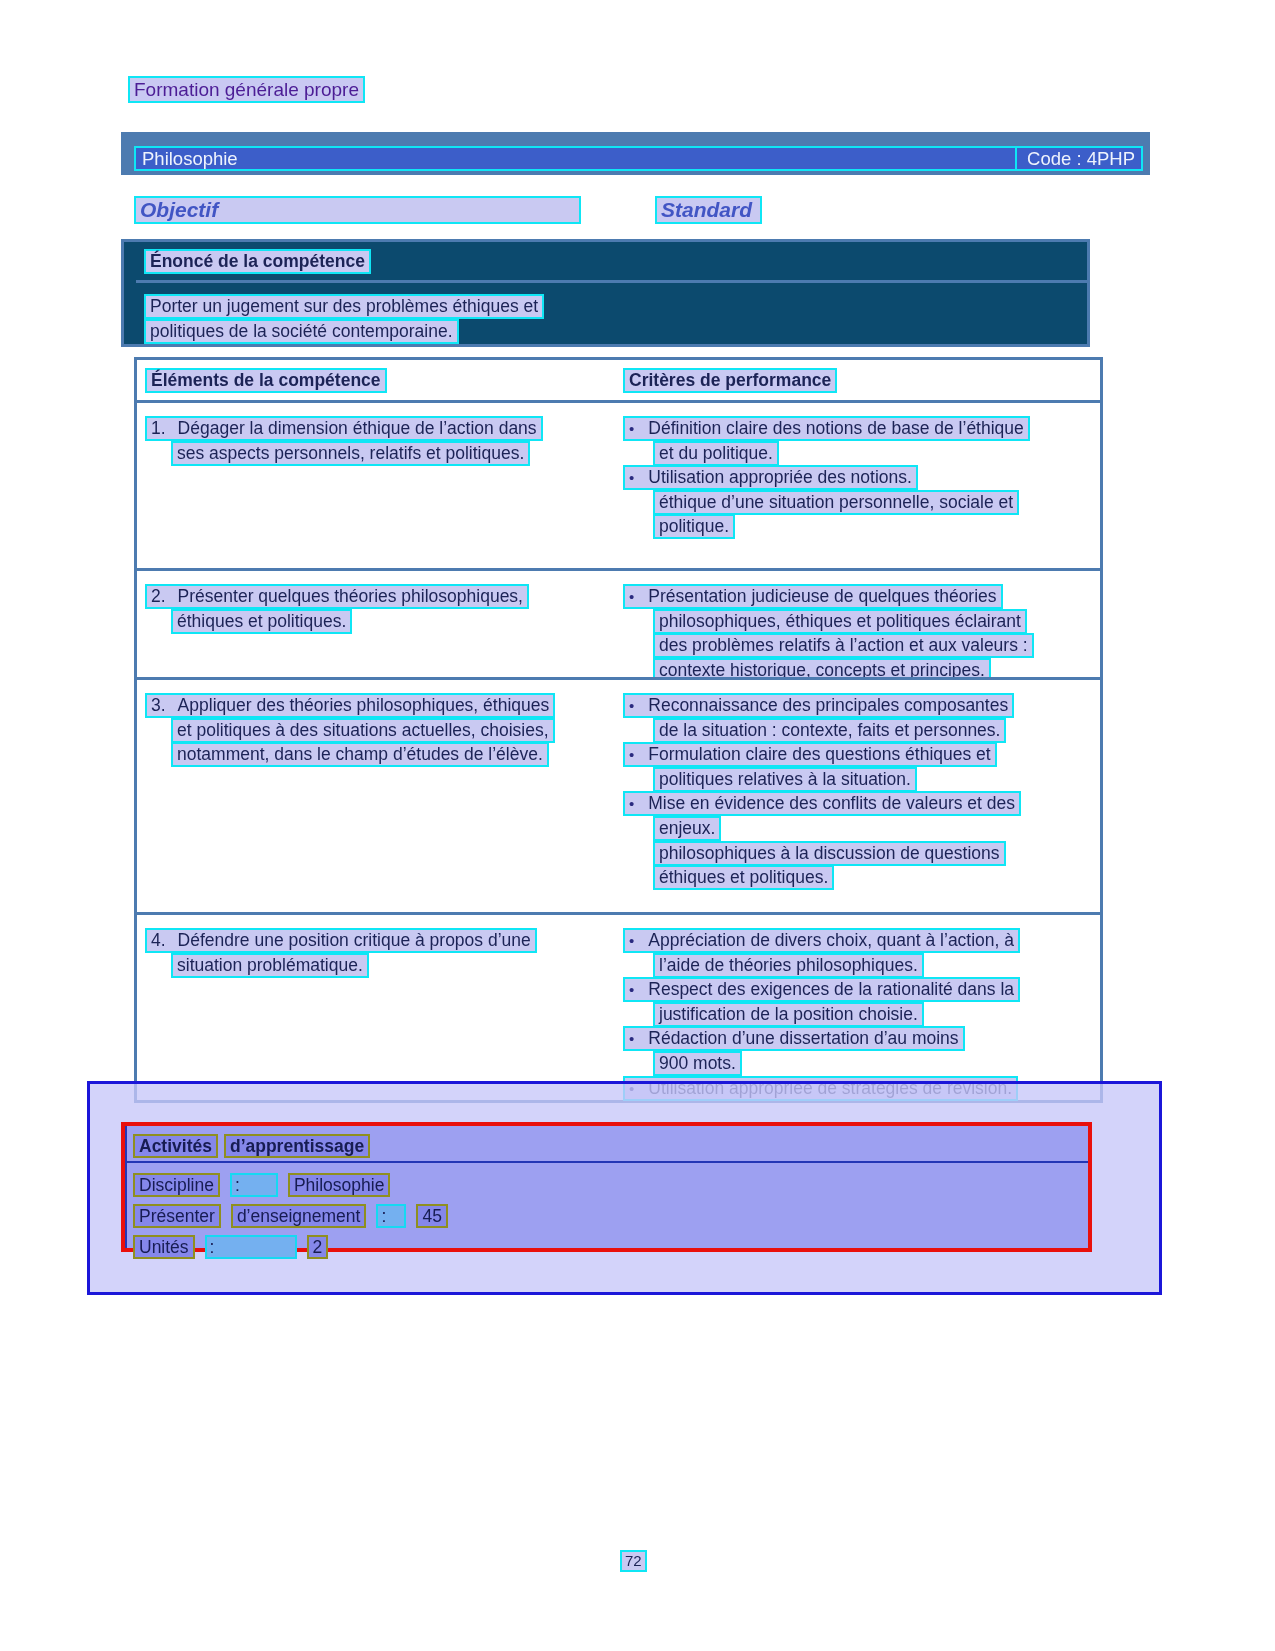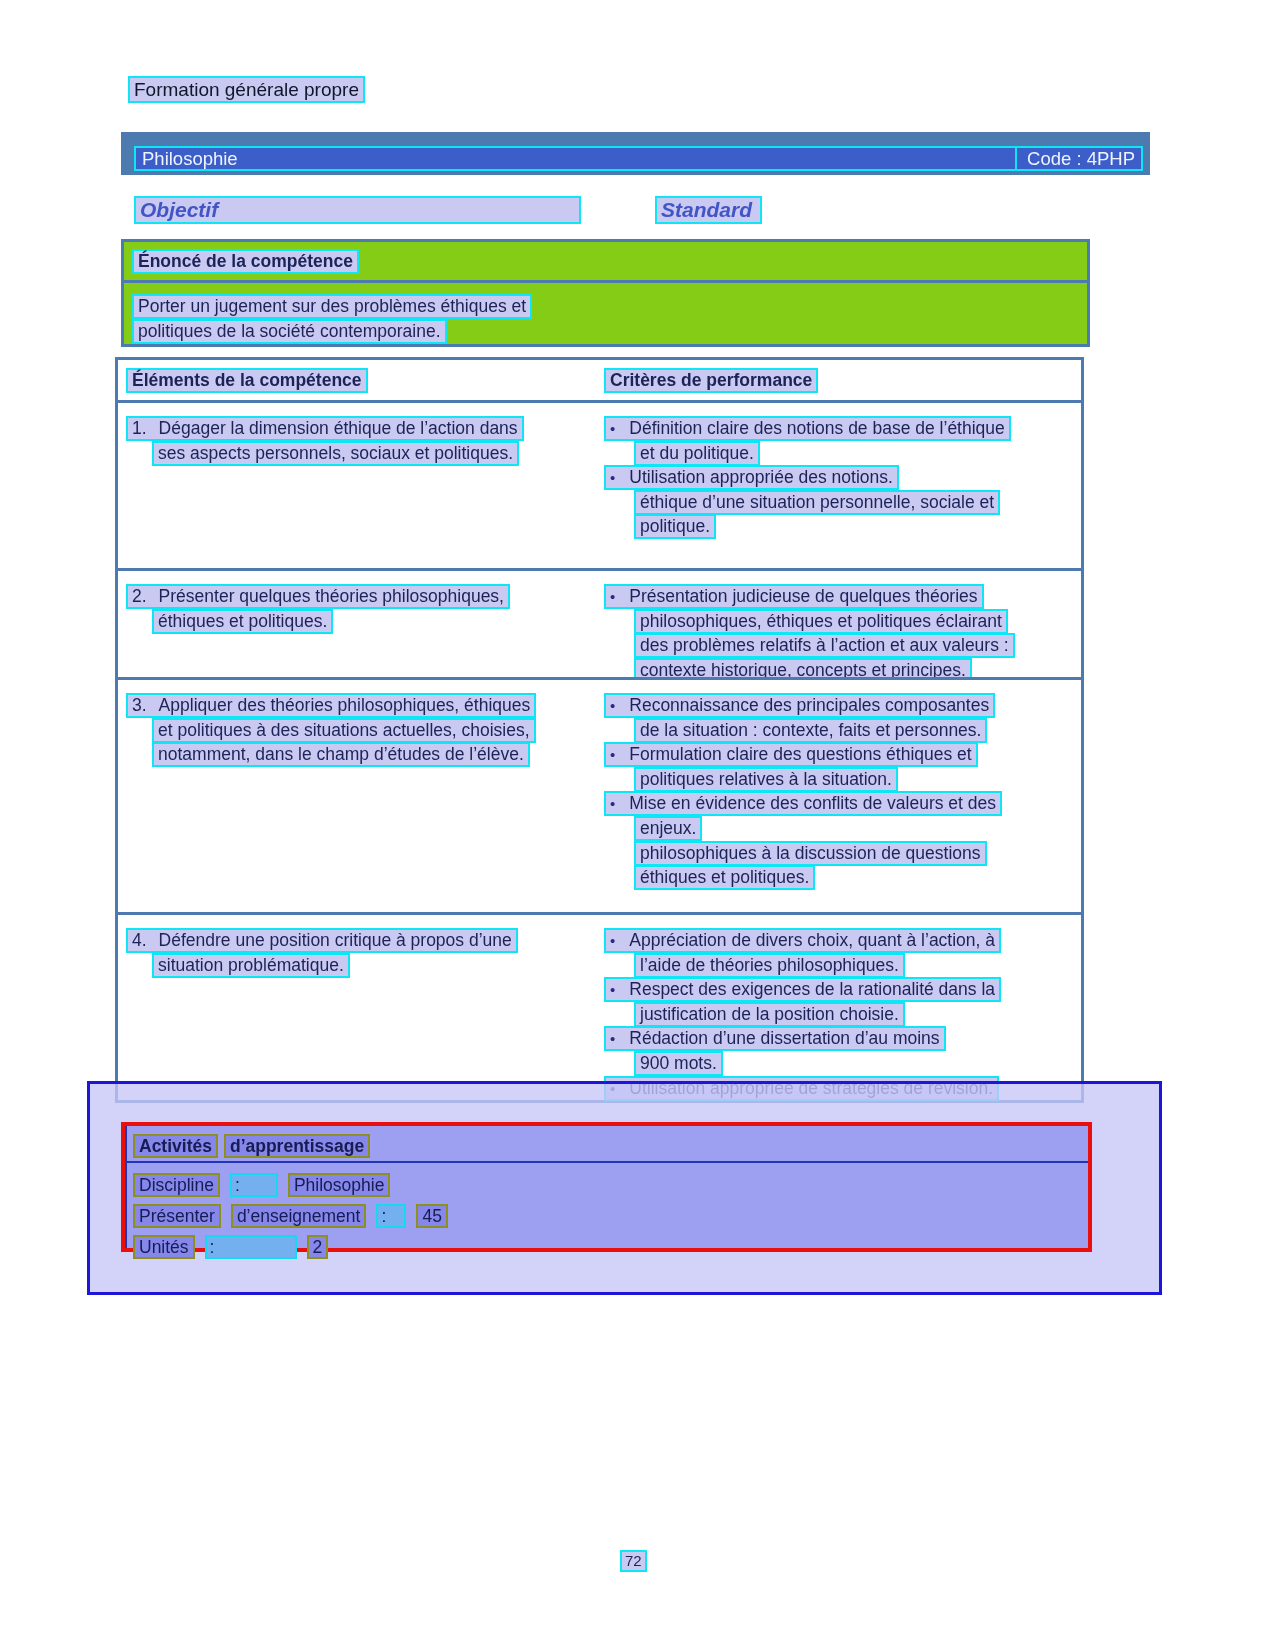--- a/index.html
+++ b/index.html
@@ -9,41 +9,41 @@
   }
   html,body{margin:0;padding:0;background:#ffffff;}
   #page{position:relative;width:1275px;height:1651px;background:#fff;overflow:hidden;
         font-family:"Liberation Sans","DejaVu Sans",sans-serif;color:var(--ink);}
   .abs{position:absolute;}
   
   .hl{display:inline-block;background:var(--hl-fill);border:2px solid var(--hl-border);
       padding:0 4px;line-height:21px;font-size:17.5px;color:var(--ink);white-space:nowrap;}
   .hl.bold{font-weight:bold;}
   
-  #formation .hl{font-size:19px;line-height:23px;color:#0f172a;}
+  #formation .hl{font-size:19px;line-height:23px;color:#4c1d95;}
   
   #bar{left:121px;top:132px;width:1029px;height:43px;background:var(--accent);}
   #bar .bar-hl{position:absolute;top:14px;height:25px;background:var(--bar-hl);
       border:2px solid var(--hl-border);box-sizing:border-box;color:#eef3fd;
       font-size:18.5px;line-height:21px;padding:0 6px;white-space:nowrap;}
   #bar .bar-title{left:13px;width:966px;}
   #bar .bar-code{left:894px;width:128px;text-align:right;}
   
   #headrow{left:0;top:196px;width:1275px;height:30px;}
   #headrow .hl{font-size:21px;line-height:24px;font-weight:bold;font-style:italic;color:var(--head-blue);}
   #obj-box{position:absolute;left:134px;width:447px;box-sizing:border-box;}
   #std-box{position:absolute;left:655px;width:107px;box-sizing:border-box;}
   
   #enonce{left:121px;top:239px;width:969px;height:108px;border:3px solid var(--accent);
-          box-sizing:border-box;background:#84cc16;}
+          box-sizing:border-box;background:#0c4a6e;padding-left:12px;}
   #enonce .ehead{border-bottom:3px solid var(--accent);padding:7px 0 6px 8px;}
   #enonce .ebody{padding:11px 0 0 8px;}
   .tline{height:24.6px;white-space:nowrap;}
   
-  #ctable{left:115px;top:357px;width:969px;height:746px;border:3px solid var(--accent);
+  #ctable{left:134px;top:357px;width:969px;height:746px;border:3px solid var(--accent);
           box-sizing:border-box;background:#fff;}
   .thead{display:flex;height:43px;border-bottom:3px solid var(--accent);box-sizing:border-box;padding-top:8px;}
   .thead .c1{width:483px;padding-left:8px;box-sizing:border-box;}
   .thead .c2{flex:1;padding-left:3px;}
   .trow{display:flex;border-bottom:3px solid var(--accent);box-sizing:border-box;padding-top:13px;overflow:hidden;}
   .trow:last-child{border-bottom:none;flex:1;}
   .tleft{width:483px;padding-left:8px;box-sizing:border-box;}
   .tright{flex:1;padding-left:3px;}
   .tline.cont-l{margin-left:26px;}
   .tline.cont-r{margin-left:30px;}
@@ -106,21 +106,21 @@
 
   <div id="ctable" class="abs">
     <div class="thead">
       <div class="c1"><span class="hl bold">Éléments de la compétence</span></div>
       <div class="c2"><span class="hl bold">Critères de performance</span></div>
     </div>
     <div id="rows">
         <div class="trow r0">
           <div class="tleft">
             <div class="tline"><span class="hl"><span class="num">1.</span>Dégager la dimension éthique de l’action dans</span></div>
-            <div class="tline cont-l"><span class="hl">ses aspects personnels, sociaux et politiques.</span></div>
+            <div class="tline cont-l"><span class="hl">ses aspects personnels, relatifs et politiques.</span></div>
           </div>
           <div class="tright">
             <div class="tline"><span class="hl"><span class="bul">•</span>Définition claire des notions de base de l’éthique</span></div>
             <div class="tline cont-r"><span class="hl">et du politique.</span></div>
             <div class="tline"><span class="hl"><span class="bul">•</span>Utilisation appropriée des notions.</span></div>
             <div class="tline cont-r"><span class="hl">éthique d’une situation personnelle, sociale et</span></div>
             <div class="tline cont-r"><span class="hl">politique.</span></div>
           </div>
         </div>
         <div class="trow r1">

